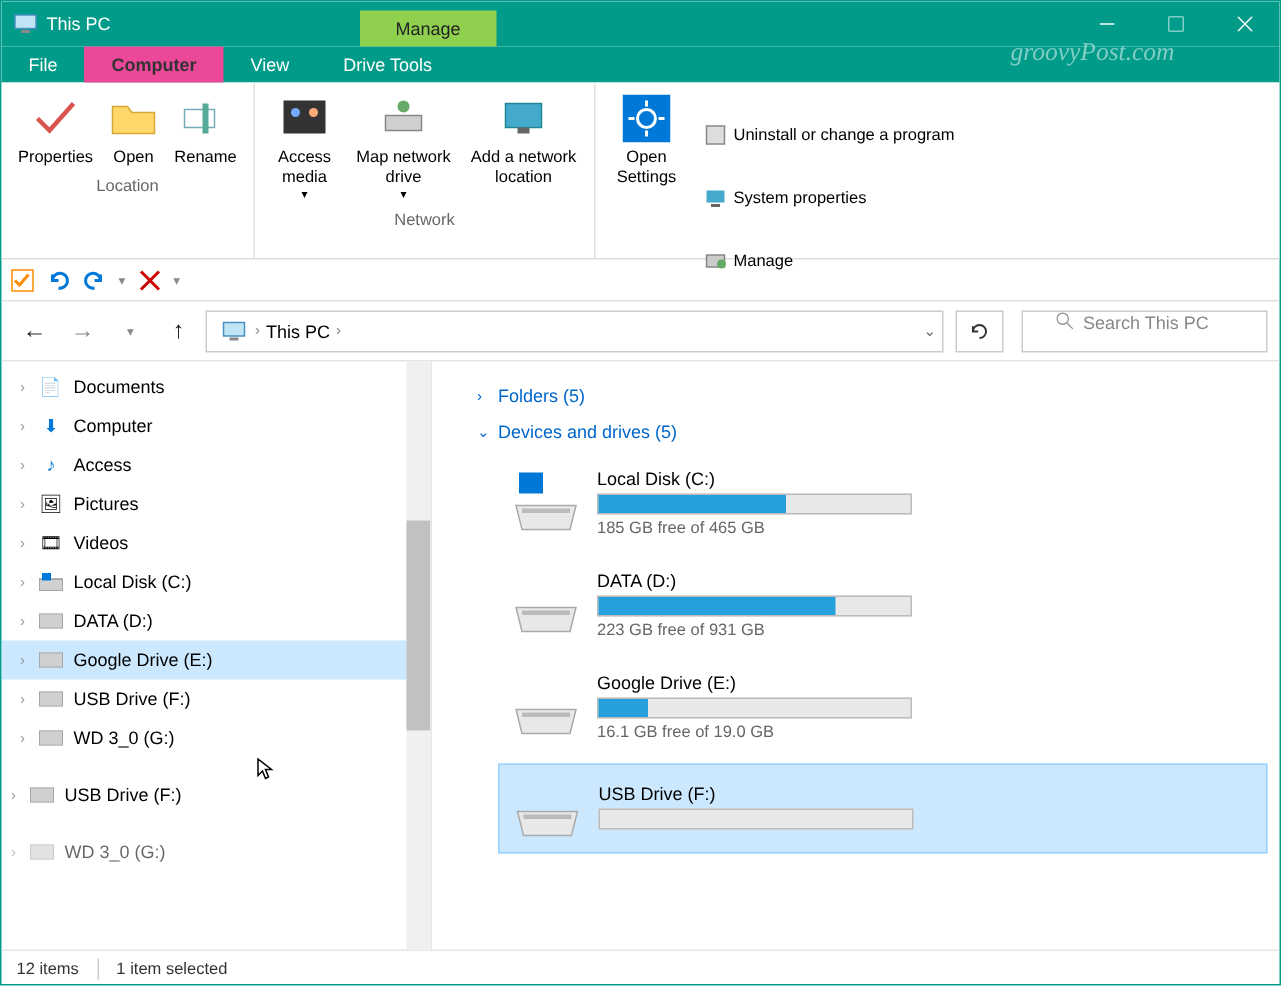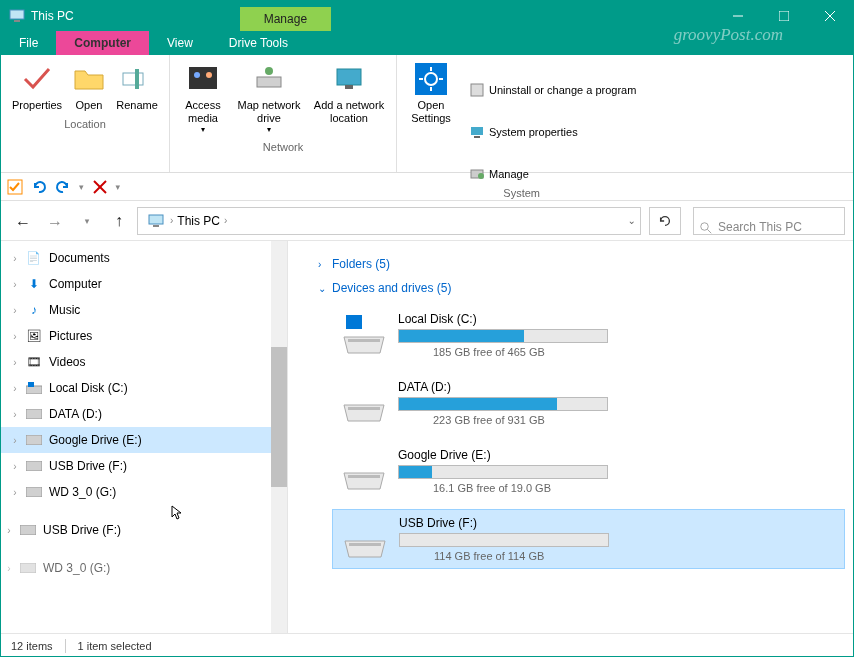--- a/index.html
+++ b/index.html
@@ -38,21 +38,21 @@
 .qat { height: 28px; display: flex; align-items: center; padding: 0 6px; gap: 8px; border-bottom: 1px solid #e0e0e0; }
 .qat .ico { width: 16px; height: 16px; }
 
 
 .addrrow { height: 40px; display: flex; align-items: center; padding: 0 8px; gap: 4px; border-bottom: 1px solid #e5e5e5; }
 .nav-btn { width: 28px; height: 28px; display: flex; align-items: center; justify-content: center; color: #888; }
 .nav-btn.enabled { color: #222; }
 .addrbar { flex: 1; height: 28px; border: 1px solid #ccc; display: flex; align-items: center; padding: 0 4px; font-size: 12px; }
 .addrbar .ico { width: 16px; height: 16px; margin: 0 6px; }
 .refresh-btn { width: 32px; height: 28px; border: 1px solid #ccc; display: flex; align-items: center; justify-content: center; margin-left: 4px; }
-.searchbox { width: 152px; height: 28px; border: 1px solid #ccc; display: flex; align-items: flex-end; padding: 0 6px; color: #888; font-size: 12px; margin-left: 8px; }
+.searchbox { width: 164px; height: 28px; border: 1px solid #ccc; display: flex; align-items: flex-start; padding: 0 22px; color: #888; font-size: 12px; margin-left: 8px; }
 .searchbox .ico { margin-right: 6px; }
 
 
 .mainsplit { display: flex; height: 392px; }
 .navpane { width: 286px; overflow: hidden; position: relative; }
 .navscroll { position: absolute; right: 0; top: 0; width: 16px; height: 100%; background: #f0f0f0; }
 .navthumb { position: absolute; right: 0; top: 106px; width: 16px; height: 140px; background: #c1c1c1; }
 .navlist { padding-top: 4px; }
 .navitem { display: flex; align-items: center; height: 26px; font-size: 12px; padding-left: 6px; }
 .navitem.selected { background: #cce8ff; }
@@ -63,21 +63,21 @@
 .group-hdr { color: #0066cc; font-size: 12px; margin: 4px 0 10px 16px; display: flex; align-items: center; }
 .group-chev { width: 14px; color: #0066cc; font-size: 10px; }
 .drive-grid { display: flex; flex-direction: column; gap: 8px; margin-left: 30px; }
 .drive { display: flex; align-items: center; height: 60px; padding: 4px 8px; }
 .drive.selected { background: #cce8ff; border: 1px solid #99d1ff; }
 .drive-ico { width: 48px; height: 44px; margin-right: 10px; }
 .drive-info { flex: 1; max-width: 210px; }
 .drive-name { font-size: 12px; margin-bottom: 3px; }
 .drive-bar { height: 14px; border: 1px solid #bbb; background: #e8e8e8; margin-bottom: 3px; position: relative; }
 .drive-fill { height: 100%; background: #26a0da; }
-.drive-free { font-size: 11px; color: #666; margin-left: 35px; }
+.drive-free { font-size: 11px; color: #666; }
 
 .statusbar { height: 24px; border-top: 1px solid #e5e5e5; display: flex; align-items: center; padding: 0 10px; font-size: 11px; color: #333; gap: 12px; }
 .status-sep { border-left: 1px solid #ccc; height: 14px; }
 
 .cursor { position: absolute; left: 170px; top: 504px; width: 16px; height: 16px; pointer-events: none; z-index: 100; }
 </style>
 </head>
 <body>
 
 <div class="titlebar">
@@ -201,21 +201,20 @@
         </div>
         <div class="rib-sm">
           <svg class="ico" viewBox="0 0 16 16">
               <rect x="2" y="4" width="12" height="8" fill="#ccc" stroke="#888"></rect>
               <circle cx="12" cy="10" r="3" fill="#6a6"></circle>
             </svg>
           <span>Manage</span>
         </div>
       </div>
     </div>
-    <div class="rib-label">System</div>
   </div>
 </div>
 
 <div class="qat">
   <svg class="ico" viewBox="0 0 16 16">
       <rect x="1" y="1" width="14" height="14" fill="none" stroke="#ff8c00"></rect>
       <path d="M3 8 l3 3 l6-7" stroke="#ff8c00" fill="none" stroke-width="2"></path>
     </svg>
   <svg class="ico" viewBox="0 0 16 16">
       <path d="M4 8 A5 5 0 1 1 8 13" fill="none" stroke="#0078d7" stroke-width="2"></path>
@@ -273,21 +272,21 @@
           <span>Documents</span>
         </div>
       <div class="navitem">
           <span class="nav-chev">›</span>
           <span class="nav-ico" style="color:#0078d7">⬇</span>
           <span>Computer</span>
         </div>
       <div class="navitem">
           <span class="nav-chev">›</span>
           <span class="nav-ico" style="color:#0078d7">♪</span>
-          <span>Music</span>
+          <span>Access</span>
         </div>
       <div class="navitem">
           <span class="nav-chev">›</span>
           <span class="nav-ico">🖼</span>
           <span>Pictures</span>
         </div>
       <div class="navitem">
           <span class="nav-chev">›</span>
           <span class="nav-ico">🎞</span>
           <span>Videos</span>
@@ -416,21 +415,20 @@
         <div class="drive selected">
       <svg class="drive-ico" viewBox="0 0 48 44">
             <path d="M4 24 L44 24 L40 40 L8 40 Z" fill="#e8e8e8" stroke="#aaa"></path>
             <rect x="8" y="26" width="32" height="3" fill="#bbb"></rect>
           </svg>
       <div class="drive-info">
         <div class="drive-name">USB Drive (F:)</div>
         <div class="drive-bar">
               <div class="drive-fill" style="width:0%"></div>
             </div>
-        <div class="drive-free">114 GB free of 114 GB</div>
       </div>
     </div>
       </div>
   </div>
 </div>
 
 <div class="statusbar">
   <span>12 items</span>
   <span class="status-sep"></span>
   <span>1 item selected</span>

